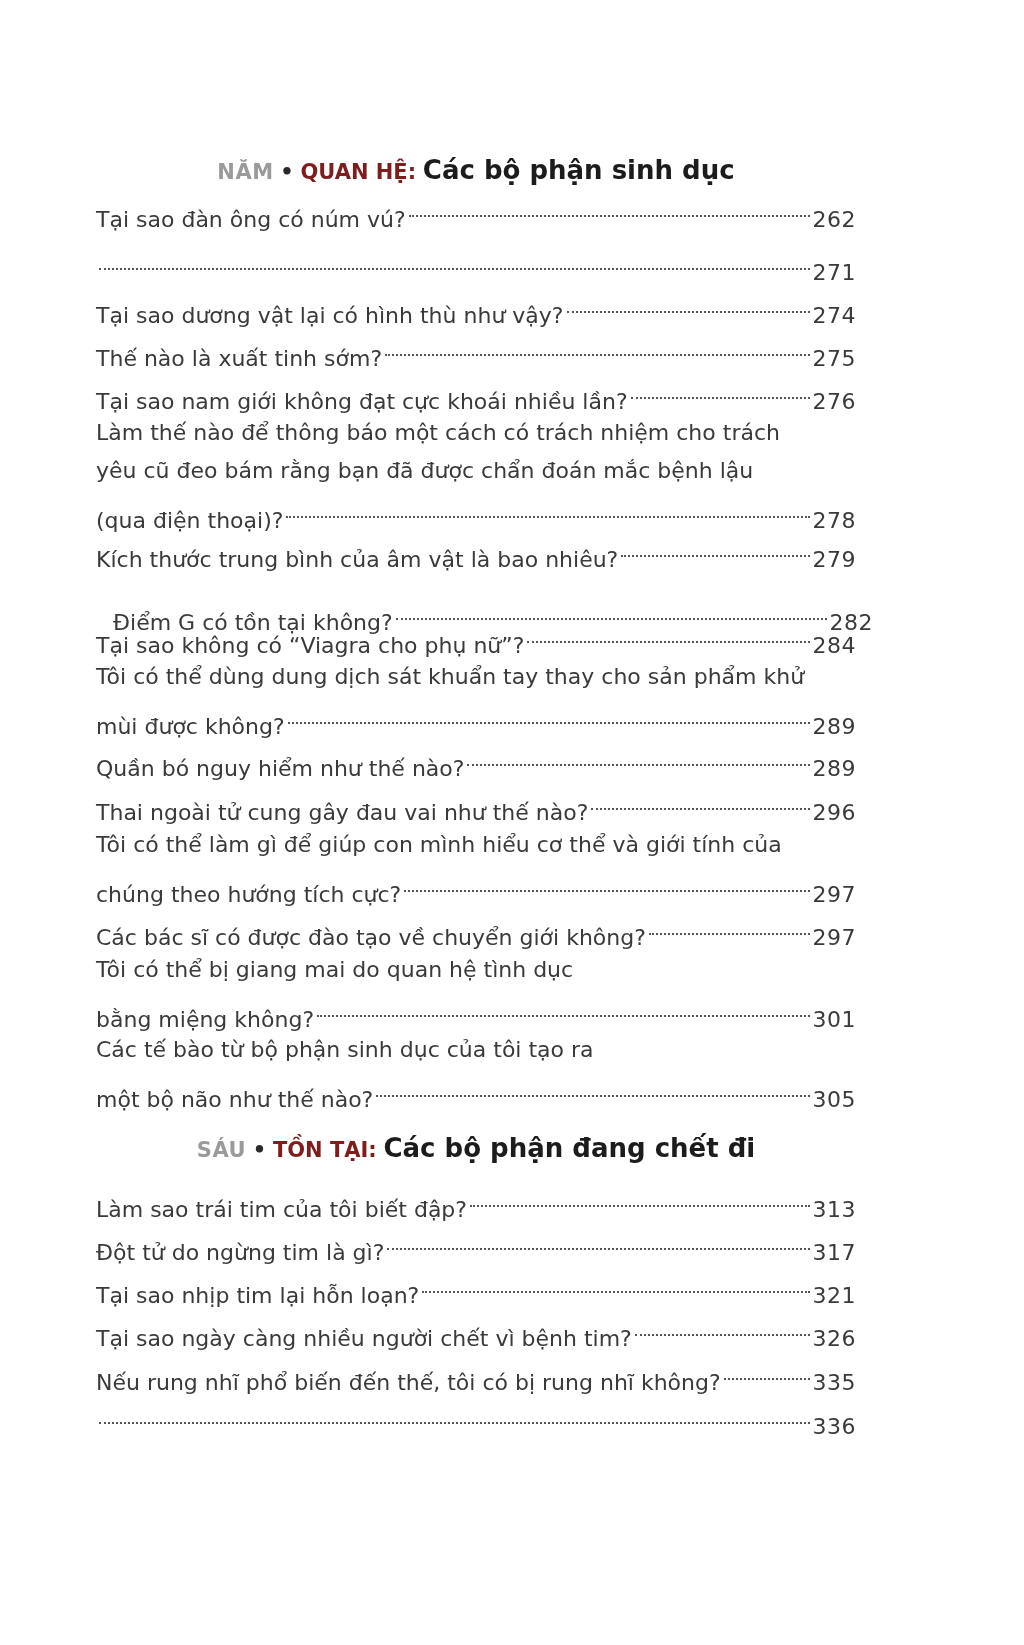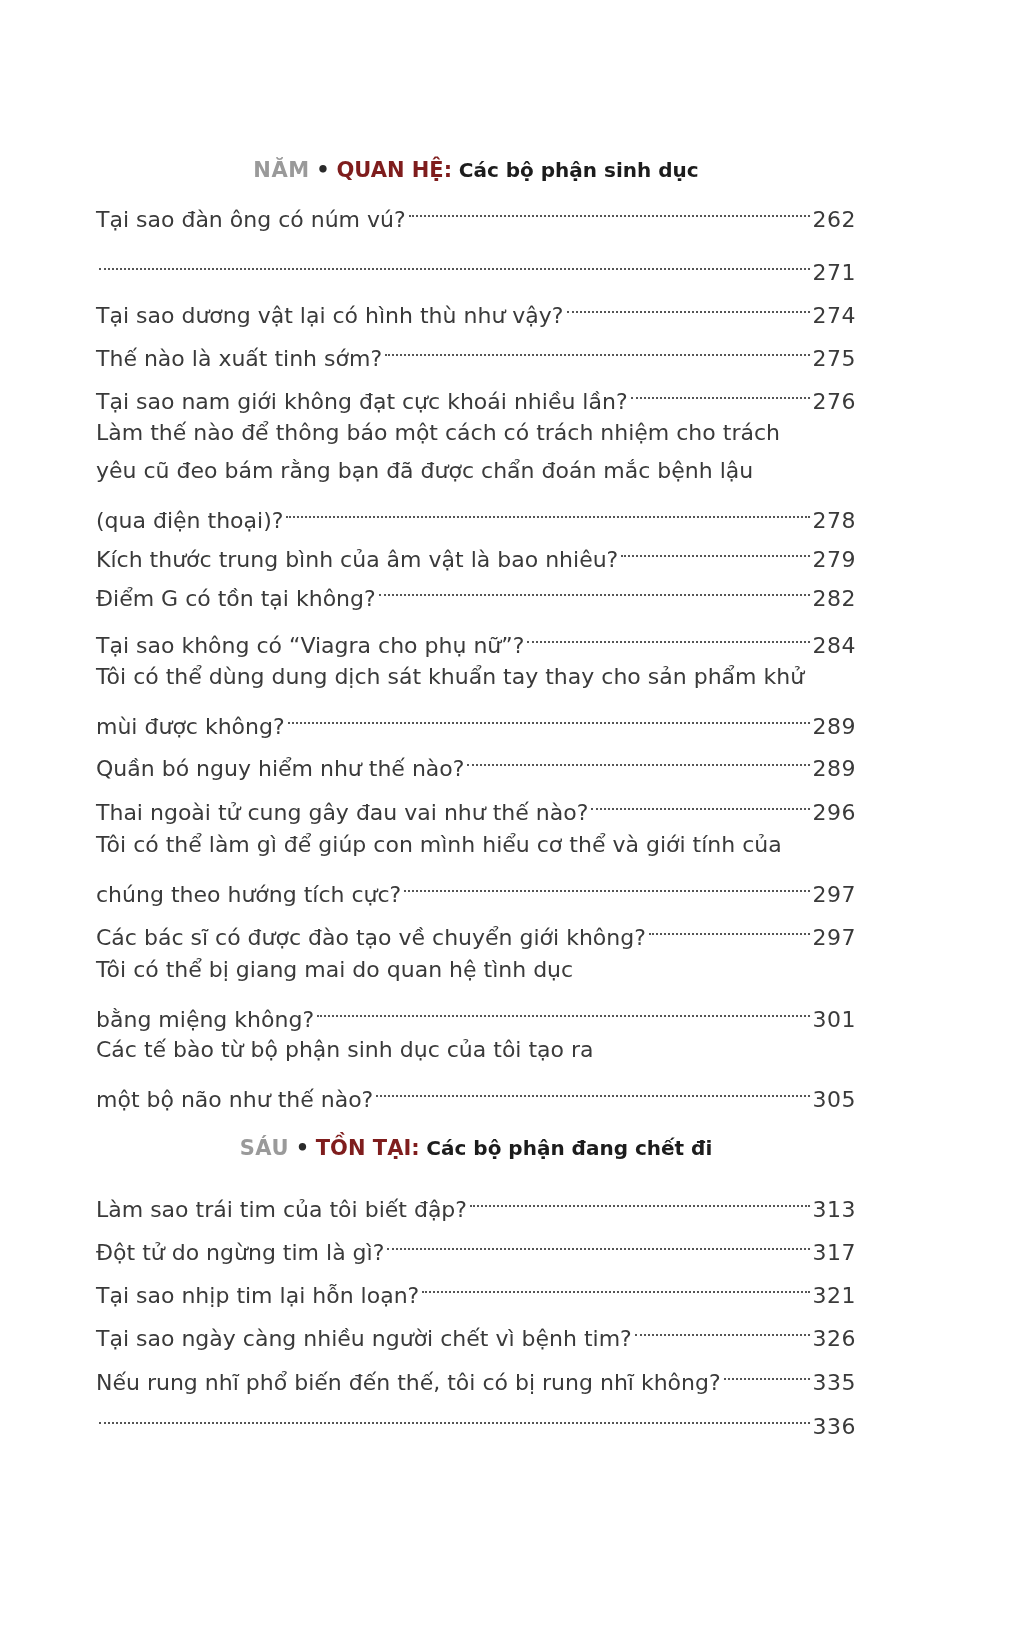--- a/index.html
+++ b/index.html
@@ -39,21 +39,21 @@
       color: #2a2a2a;
       font-weight: bold;
     }
     .chapter-name {
       color: #7f1d1d;
       font-weight: bold;
     }
     .chapter-sub {
       color: #1c1c1c;
       font-weight: bold;
-      font-size: 20px;
+      font-size: 26px;
     }
     .entry {
       position: absolute;
       left: 0;
       width: 760px;
       font-size: 22px;
       line-height: 38px;
       color: #3a3a3a;
     }
     .entry .line {
@@ -145,21 +145,21 @@
         <span class="page-num">278</span>
       </div>
   </div>
   <div class="entry" style="top:529px;">
     <div class="last">
         <span class="title-text">Kích thước trung bình của âm vật là bao nhiêu?</span>
         <span class="leader"></span>
         <span class="page-num">279</span>
       </div>
   </div>
-  <div class="entry" style="top:568px;">
+  <div class="entry" style="top:592px;margin-left:17px;">
     <div class="last">
         <span class="title-text">Điểm G có tồn tại không?</span>
         <span class="leader"></span>
         <span class="page-num">282</span>
       </div>
   </div>
   <div class="entry" style="top:615px;">
     <div class="last">
         <span class="title-text">Tại sao không có “Viagra cho phụ nữ”?</span>
         <span class="leader"></span>

